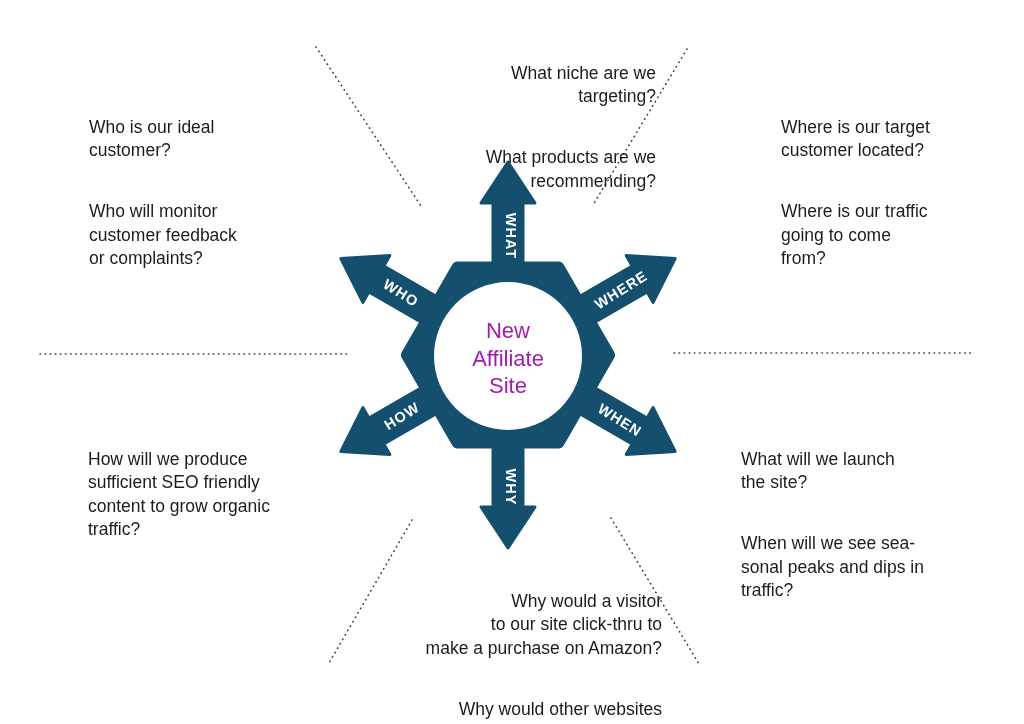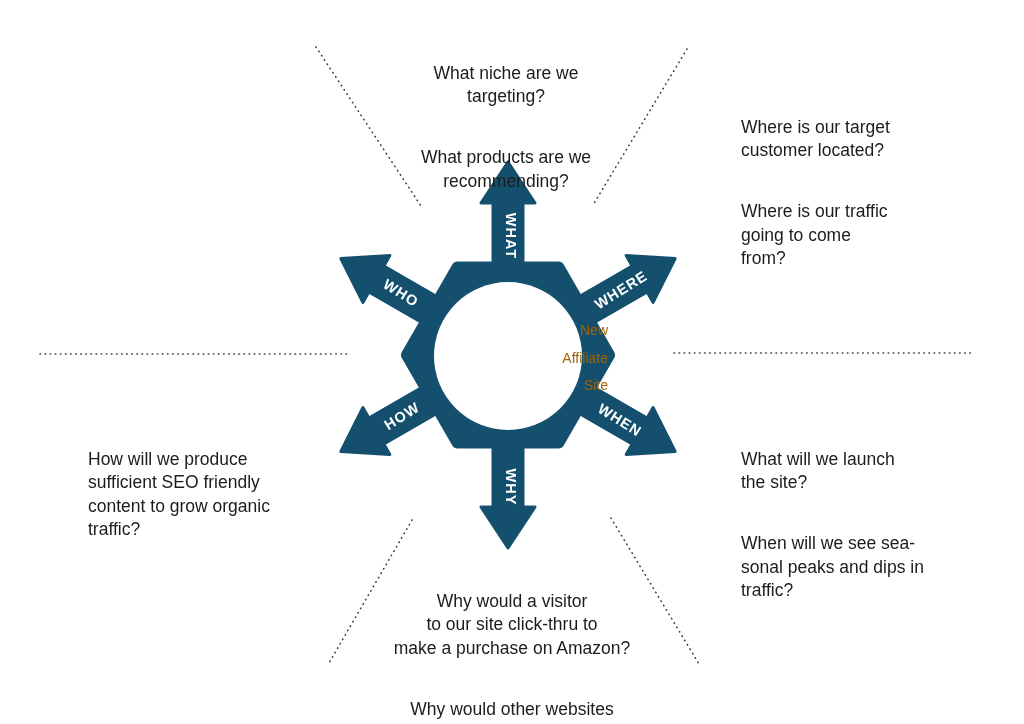--- a/index.html
+++ b/index.html
@@ -13,29 +13,29 @@
   }
   .stage svg { position: absolute; left: 0; top: 0; }
   .qblock {
     position: absolute;
     color: #1c1c1c;
     font-size: 17.5px;
     line-height: 23.5px;
     white-space: pre-line;
   }
   .qblock .p2 { margin-top: 14px; }
-  .qblock.center-aligned { text-align: center; }
+  .qblock.center-aligned { text-align: right; }
   .hub-text {
     position: absolute;
     left: 408px;
     top: 317px;
     width: 200px;
-    text-align: right;
-    color: #a16207;
-    font-size: 14px;
+    text-align: center;
+    color: #a21caf;
+    font-size: 22px;
     line-height: 27.5px;
     white-space: pre-line;
   }
   .arrow-label {
     fill: #ffffff;
     font-family: "Liberation Sans", sans-serif;
     font-size: 14.5px;
     font-weight: bold;
     letter-spacing: 1px;
   }
@@ -73,29 +73,36 @@
     <text class="arrow-label" transform="translate(620,420) rotate(32)" text-anchor="middle" dominant-baseline="central">WHEN</text>
     <text class="arrow-label" transform="translate(511,487) rotate(90)" text-anchor="middle" dominant-baseline="central">WHY</text>
     <text class="arrow-label" transform="translate(402,416) rotate(-32)" text-anchor="middle" dominant-baseline="central">HOW</text>
     <text class="arrow-label" transform="translate(401,293) rotate(32)" text-anchor="middle" dominant-baseline="central">WHO</text>
   </svg>
 
   <div class="hub-text">New
 Affiliate
 Site</div>
 
+  <div class="qblock" style="left:89px; top:92px; width:210px;">
+    <div class="p1">Who is our ideal
+customer?</div>
+    <div class="p2">Who will monitor
+customer feedback
+or complaints?</div>
+  </div>
 
   <div class="qblock center-aligned" style="left:356px; top:38px; width:300px;">
     <div class="p1">What niche are we
 targeting?</div>
     <div class="p2">What products are we
 recommending?</div>
   </div>
 
-  <div class="qblock" style="left:741px; top:92px; width:210px;">
+  <div class="qblock" style="left:781px; top:92px; width:210px;">
     <div class="p1">Where is our target
 customer located?</div>
     <div class="p2">Where is our traffic
 going to come
 from?</div>
   </div>
 
   <div class="qblock" style="left:88px; top:424px; width:235px;">
     <div class="p1">How will we produce
 sufficient SEO friendly

